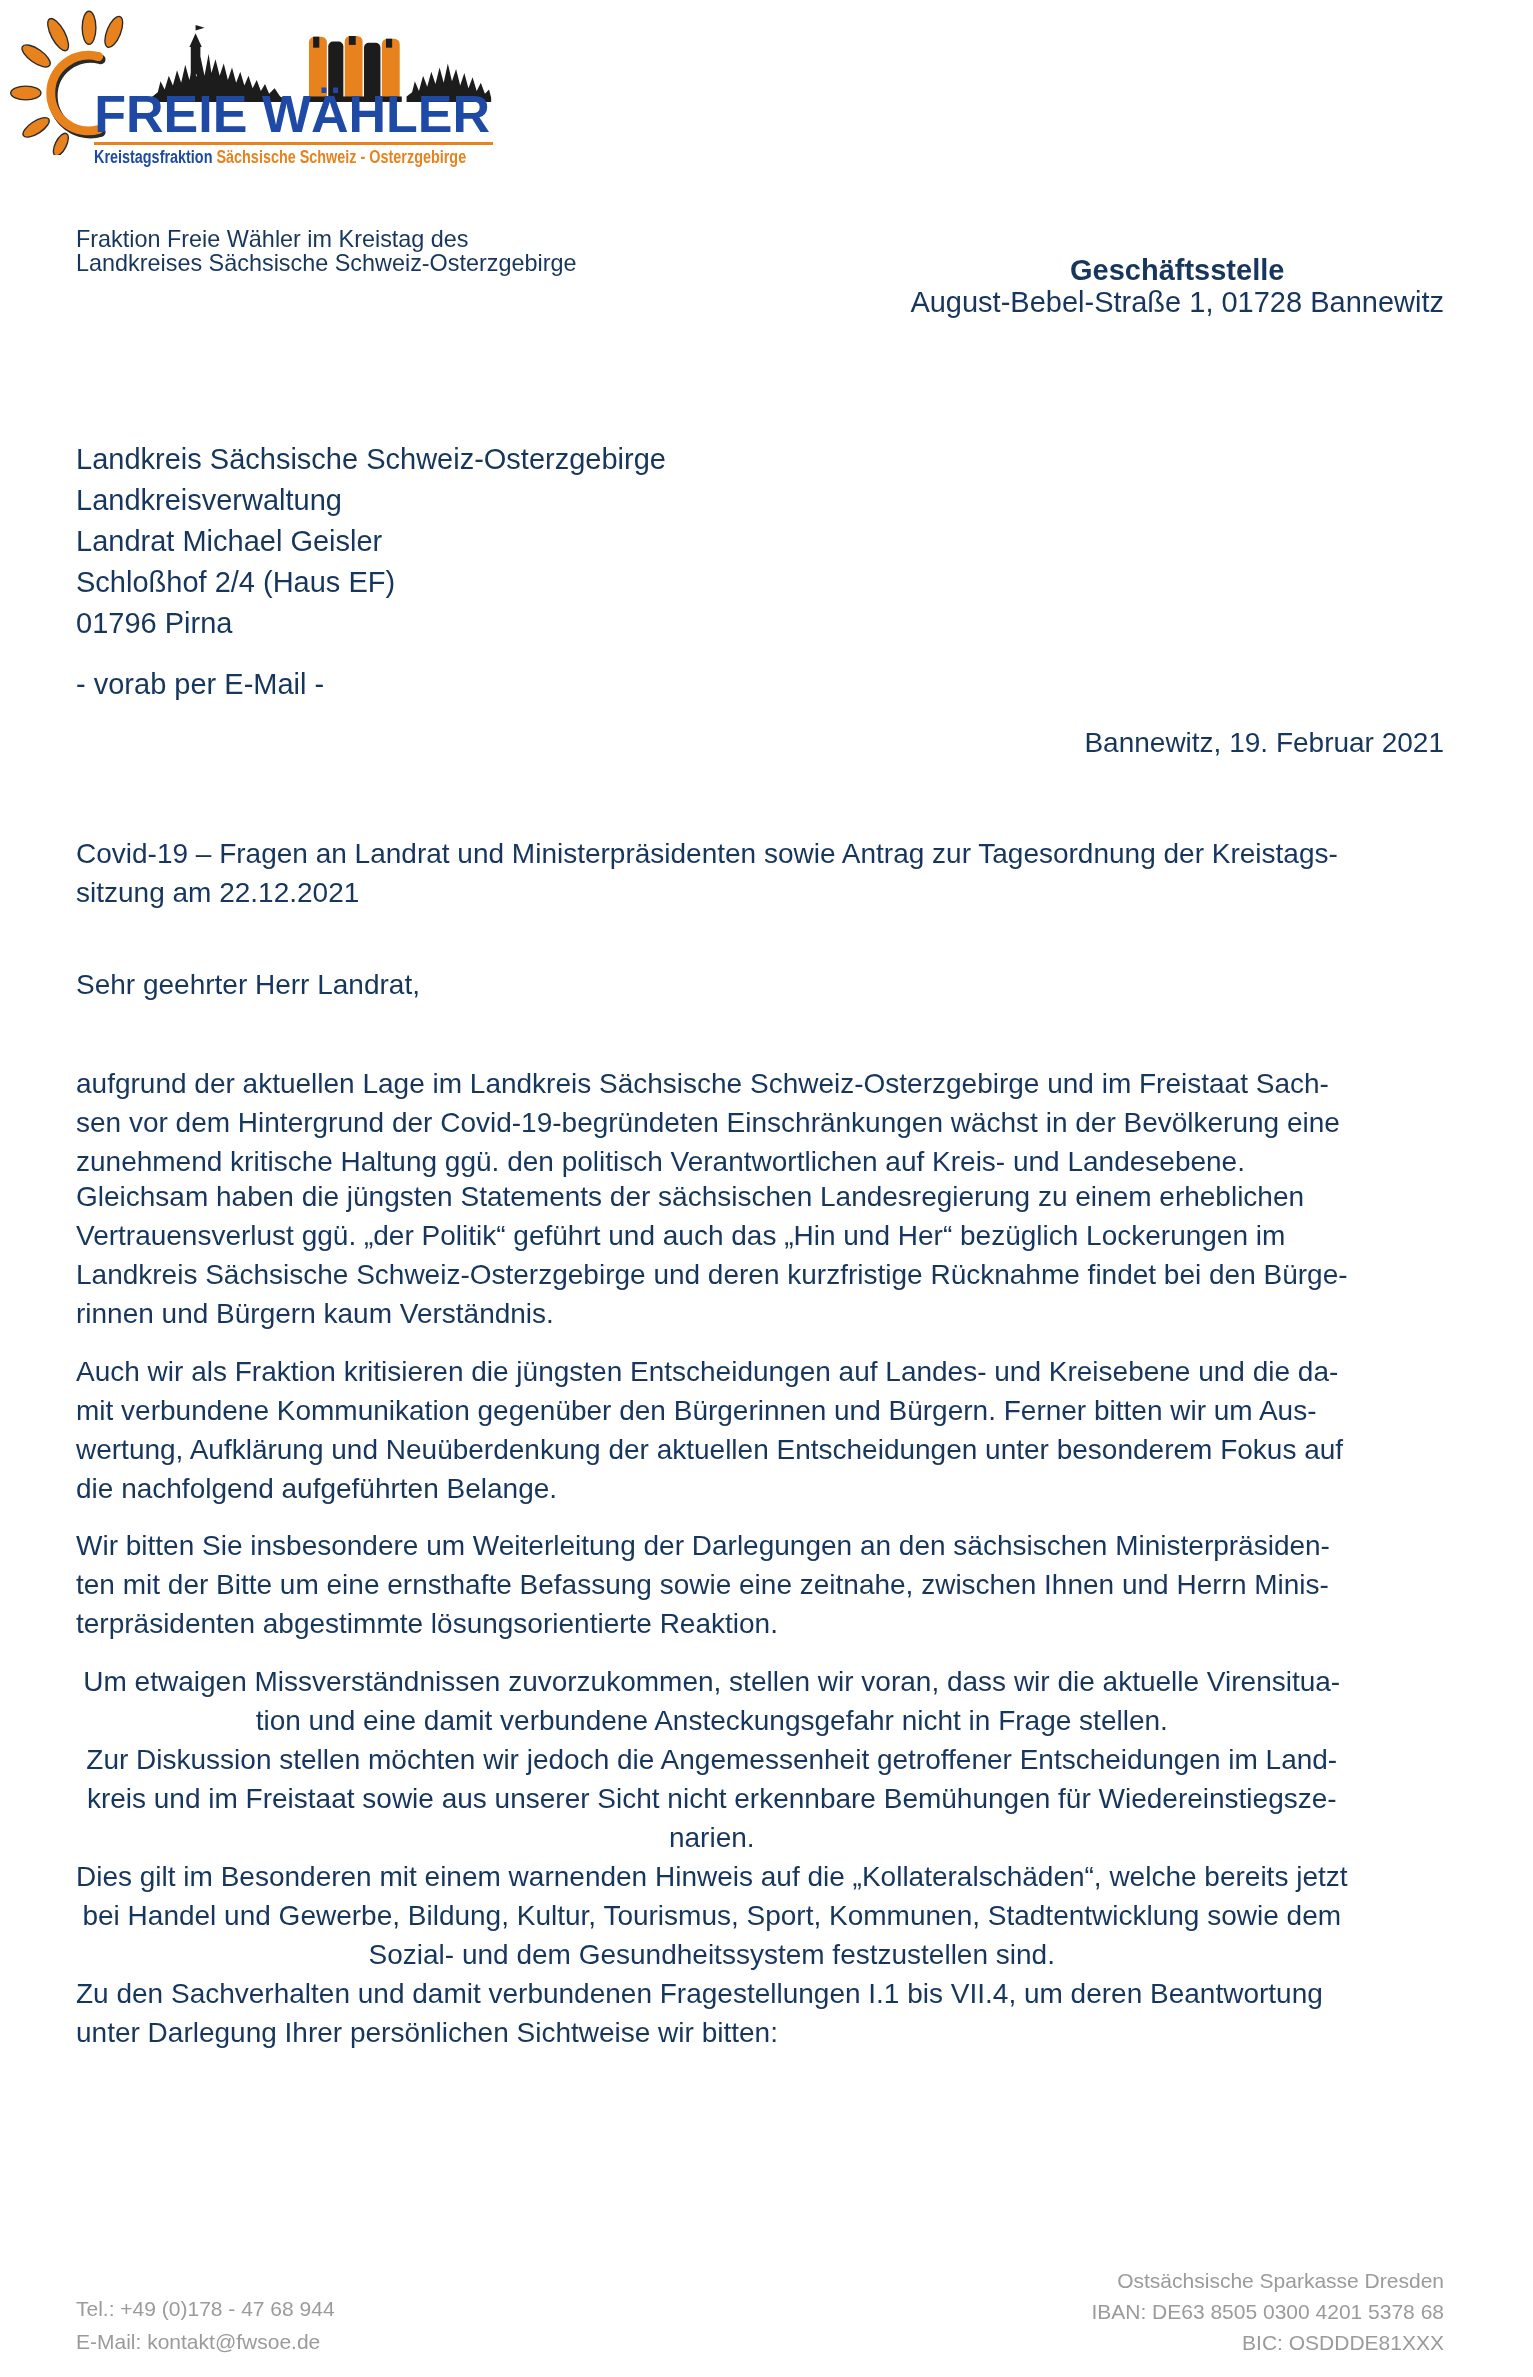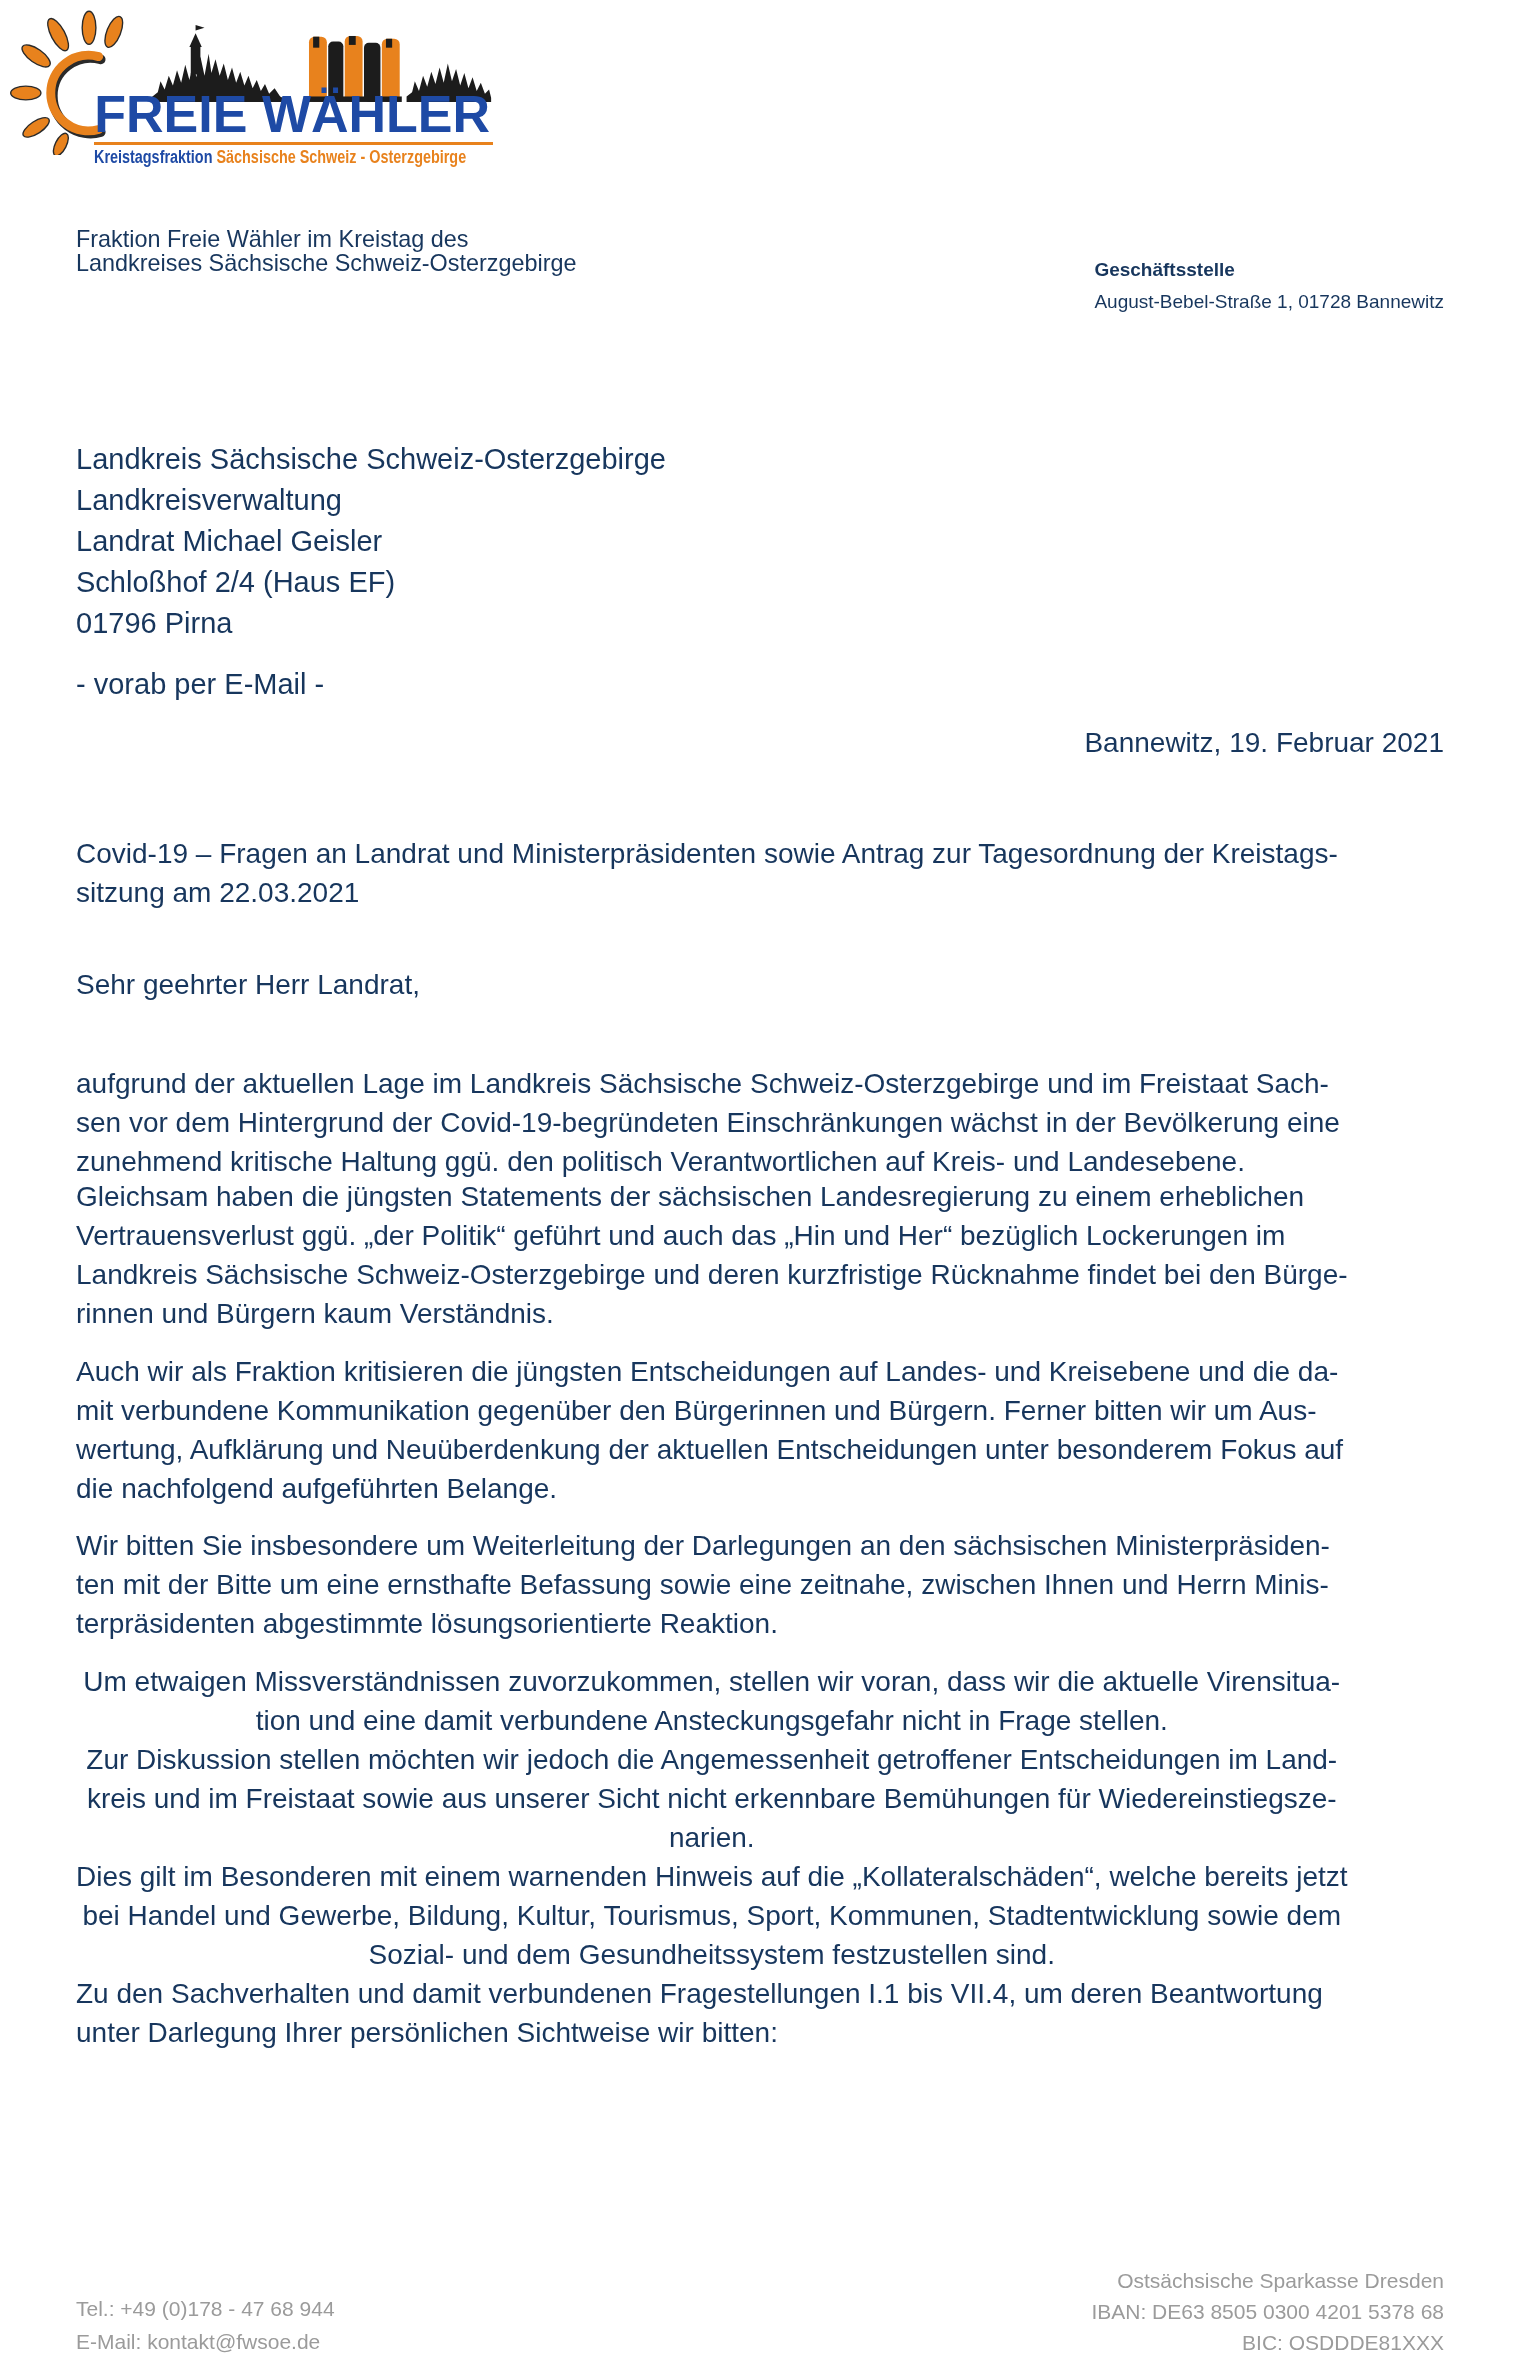--- a/index.html
+++ b/index.html
@@ -28,21 +28,21 @@
   .logo-subtitle{
     position:absolute;left:84px;top:140px;
     font-size:18px;font-weight:bold;white-space:nowrap;
     transform:scaleX(0.8);transform-origin:left top;
   }
   .logo-subtitle .fraction{color:#1e4aa5;}
   .logo-subtitle .region{color:#e8821d;}
 
   
   .sender-block{left:76px;top:227px;font-size:23.4px;line-height:24px;}
-  .office-block{right:89px;top:254px;text-align:left;font-size:19px;line-height:32px;}
+  .office-block{right:89px;top:254px;text-align:center;font-size:29px;line-height:32px;}
   .office-title{font-weight:bold;}
   .office-contact{margin-top:32px;}
 
   
   .recipient-block{left:76px;top:439px;font-size:29px;line-height:41px;}
   .delivery-note{left:76px;top:668px;font-size:29px;}
 
   
   .date-line{right:89px;top:727px;font-size:28px;text-align:right;}
   .subject-block{left:76px;top:834px;font-size:28px;line-height:39px;}
@@ -108,21 +108,21 @@
 
   <div class="abs recipient-block navy pre">Landkreis Sächsische Schweiz-Osterzgebirge
 Landkreisverwaltung
 Landrat Michael Geisler
 Schloßhof 2/4 (Haus EF)
 01796 Pirna</div>
   <div class="abs delivery-note navy pre">- vorab per E-Mail -</div>
 
   <div class="abs date-line navy pre">Bannewitz, 19. Februar 2021</div>
   <div class="abs subject-block navy pre">Covid-19 – Fragen an Landrat und Ministerpräsidenten sowie Antrag zur Tagesordnung der Kreistags-
-sitzung am 22.03.2021</div>
+sitzung am 22.12.2021</div>
   <div class="abs salutation navy pre">Sehr geehrter Herr Landrat,</div>
 
   <div class="abs para p1 navy pre">aufgrund der aktuellen Lage im Landkreis Sächsische Schweiz-Osterzgebirge und im Freistaat Sach-
 sen vor dem Hintergrund der Covid-19-begründeten Einschränkungen wächst in der Bevölkerung eine
 zunehmend kritische Haltung ggü. den politisch Verantwortlichen auf Kreis- und Landesebene.</div>
   <div class="abs para p2 navy pre">Gleichsam haben die jüngsten Statements der sächsischen Landesregierung zu einem erheblichen
 Vertrauensverlust ggü. „der Politik“ geführt und auch das „Hin und Her“ bezüglich Lockerungen im
 Landkreis Sächsische Schweiz-Osterzgebirge und deren kurzfristige Rücknahme findet bei den Bürge-
 rinnen und Bürgern kaum Verständnis.</div>
   <div class="abs para p4 navy pre">Wir bitten Sie insbesondere um Weiterleitung der Darlegungen an den sächsischen Ministerpräsiden-

